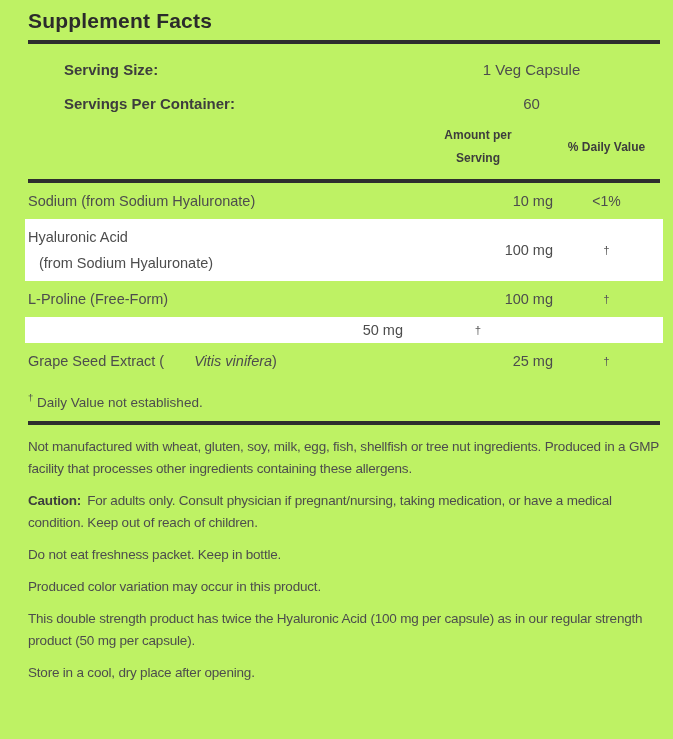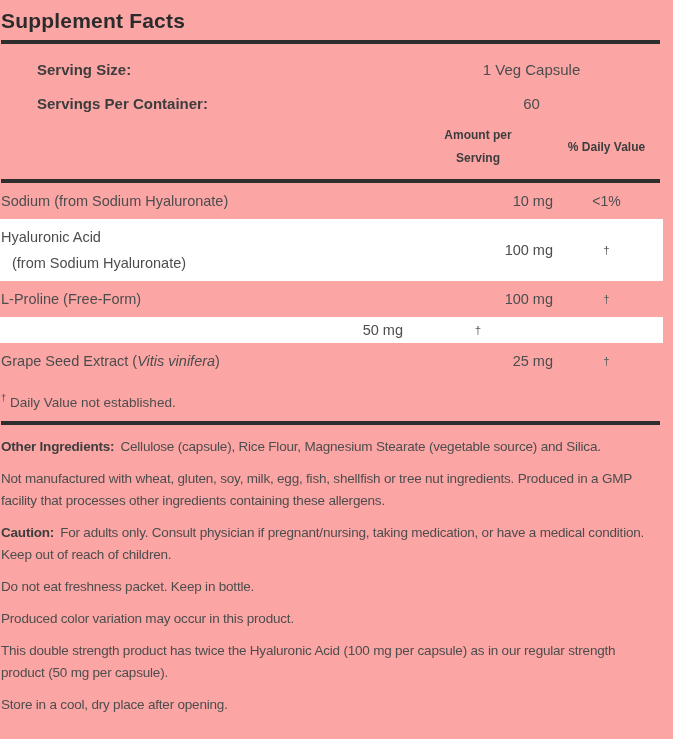--- a/index.html
+++ b/index.html
@@ -4,23 +4,23 @@
 <style>
   html, body { margin: 0; padding: 0; }
   body {
     font-family: "Liberation Sans", sans-serif;
     background: #f1f1f1;
   }
   .panel {
     position: relative;
     width: 673px;
     height: 739px;
-    background: #fca5a5;
+    background: #bef264;
     box-sizing: border-box;
-    padding: 8px 13px 0 1px;
+    padding: 8px 13px 0 28px;
     overflow: hidden;
     color: #4d4d4d;
   }
   .title {
     font-size: 21px;
     font-weight: 700;
     color: #2b2b2b;
     letter-spacing: 0.2px;
     line-height: 26px;
     padding-bottom: 6px;
@@ -57,21 +57,21 @@
     grid-template-columns: 1fr 150px 107px;
     align-items: center;
     padding: 5px 0;
   }
   .row.alt { background: #ffffff; margin: 0 -3px; padding: 5px 3px; }
   .cell.name { font-size: 14.5px; line-height: 26px; color: #4d4d4d; }
   .cell.name .line2 { padding-left: 11px; }
   .cell.amount { text-align: right; font-size: 14.5px; color: #4d4d4d; }
   .cell.dv { text-align: center; font-size: 14px; color: #4d4d4d; }
   .cell.dv.dagger { font-size: 11.5px; color: #5a5a5a; }
-  .italic { font-style: italic; }
+  .italic { font-style: italic; margin-left: 30px; }
   
   .footnote {
     padding: 13px 0 11px 0;
     font-size: 13.5px;
     color: #4d4d4d;
     border-bottom: 4px solid #2e2e2e;
   }
   .footnote sup { font-size: 9.5px; }
   
   .paras { padding-top: 1px; }
@@ -145,21 +145,20 @@
     <div class="cell name">
       <div><span>Grape Seed Extract (</span><span class="italic">Vitis vinifera</span><span>)</span></div>
     </div>
     <div class="cell amount">25 mg</div>
     <div class="cell dv dagger">†</div>
   </div>
 
   <div class="footnote"><sup>†</sup><span> Daily Value not established.</span></div>
 
   <div class="paras">
-    <div class="para"><span class="lead">Other Ingredients:</span><span>Cellulose (capsule), Rice Flour, Magnesium Stearate (vegetable source) and Silica.</span></div>
     <div class="para"><span>Not manufactured with wheat, gluten, soy, milk, egg, fish, shellfish or tree nut ingredients. Produced in a GMP facility that processes other ingredients containing these allergens.</span></div>
     <div class="para"><span class="lead">Caution:</span><span>For adults only. Consult physician if pregnant/nursing, taking medication, or have a medical condition. Keep out of reach of children.</span></div>
     <div class="para"><span>Do not eat freshness packet. Keep in bottle.</span></div>
     <div class="para"><span>Produced color variation may occur in this product.</span></div>
     <div class="para"><span>This double strength product has twice the Hyaluronic Acid (100 mg per capsule) as in our regular strength product (50 mg per capsule).</span></div>
     <div class="para"><span>Store in a cool, dry place after opening.</span></div>
   </div>
 
 </div>
 

